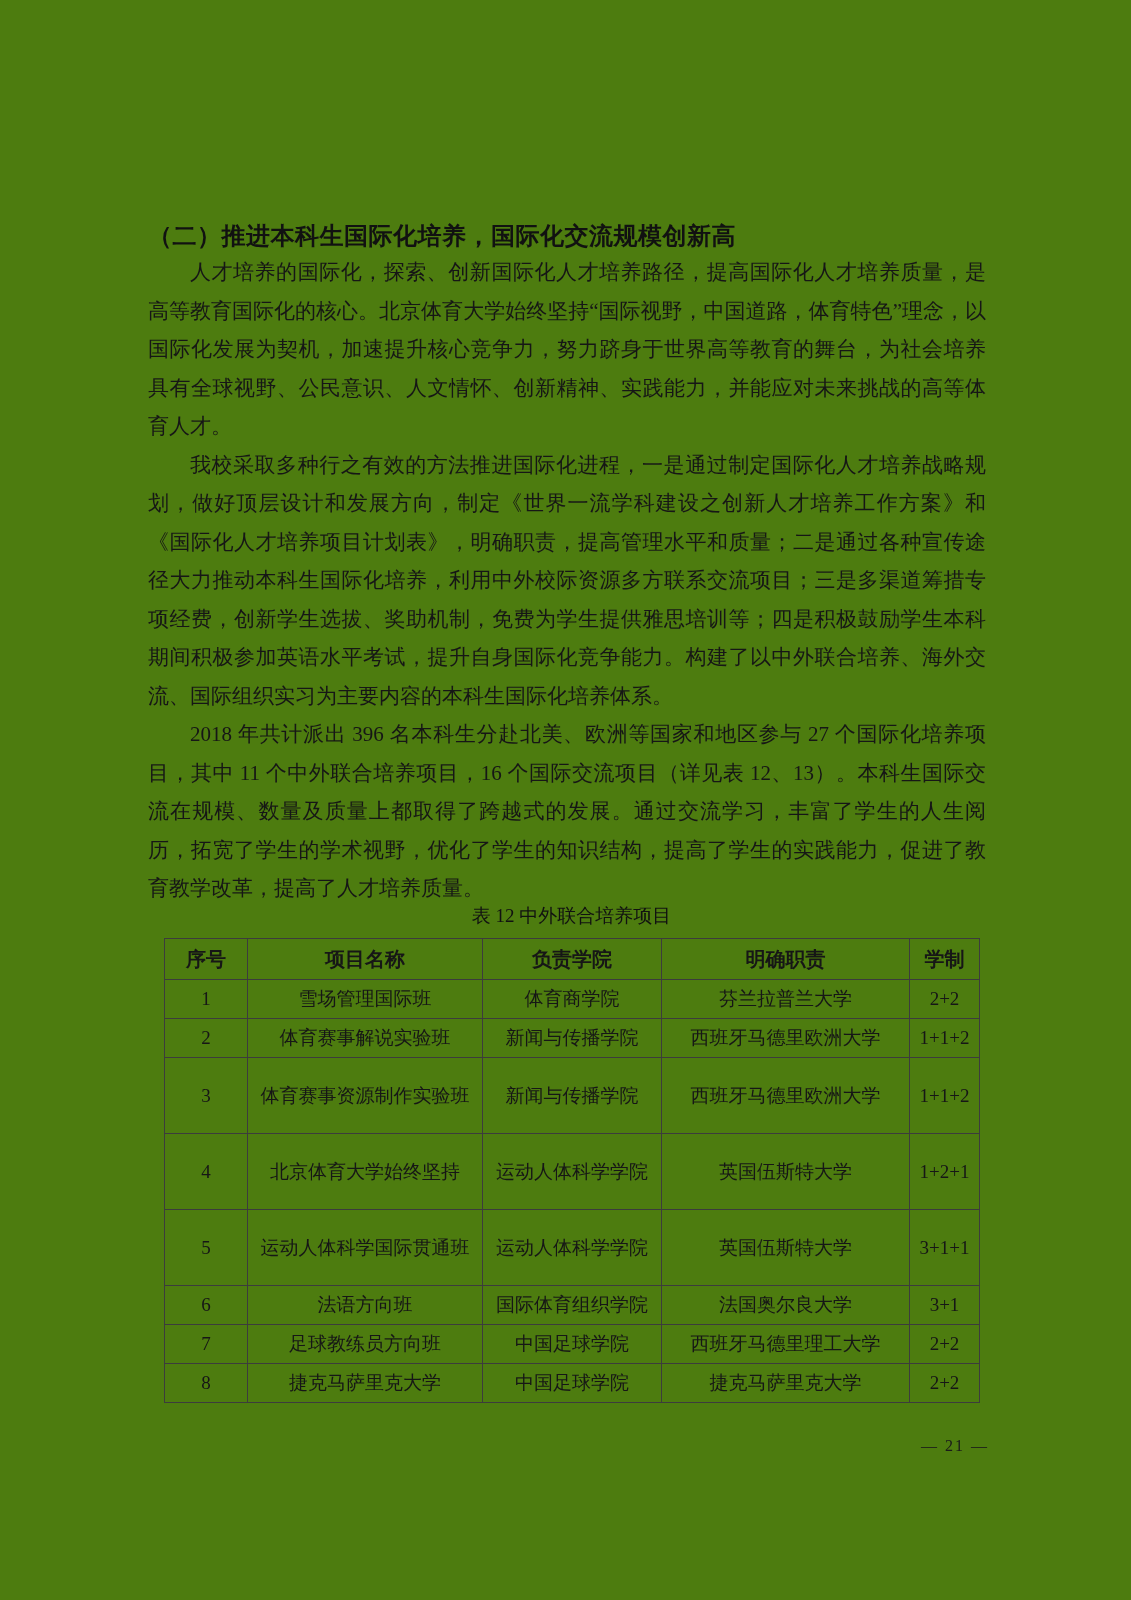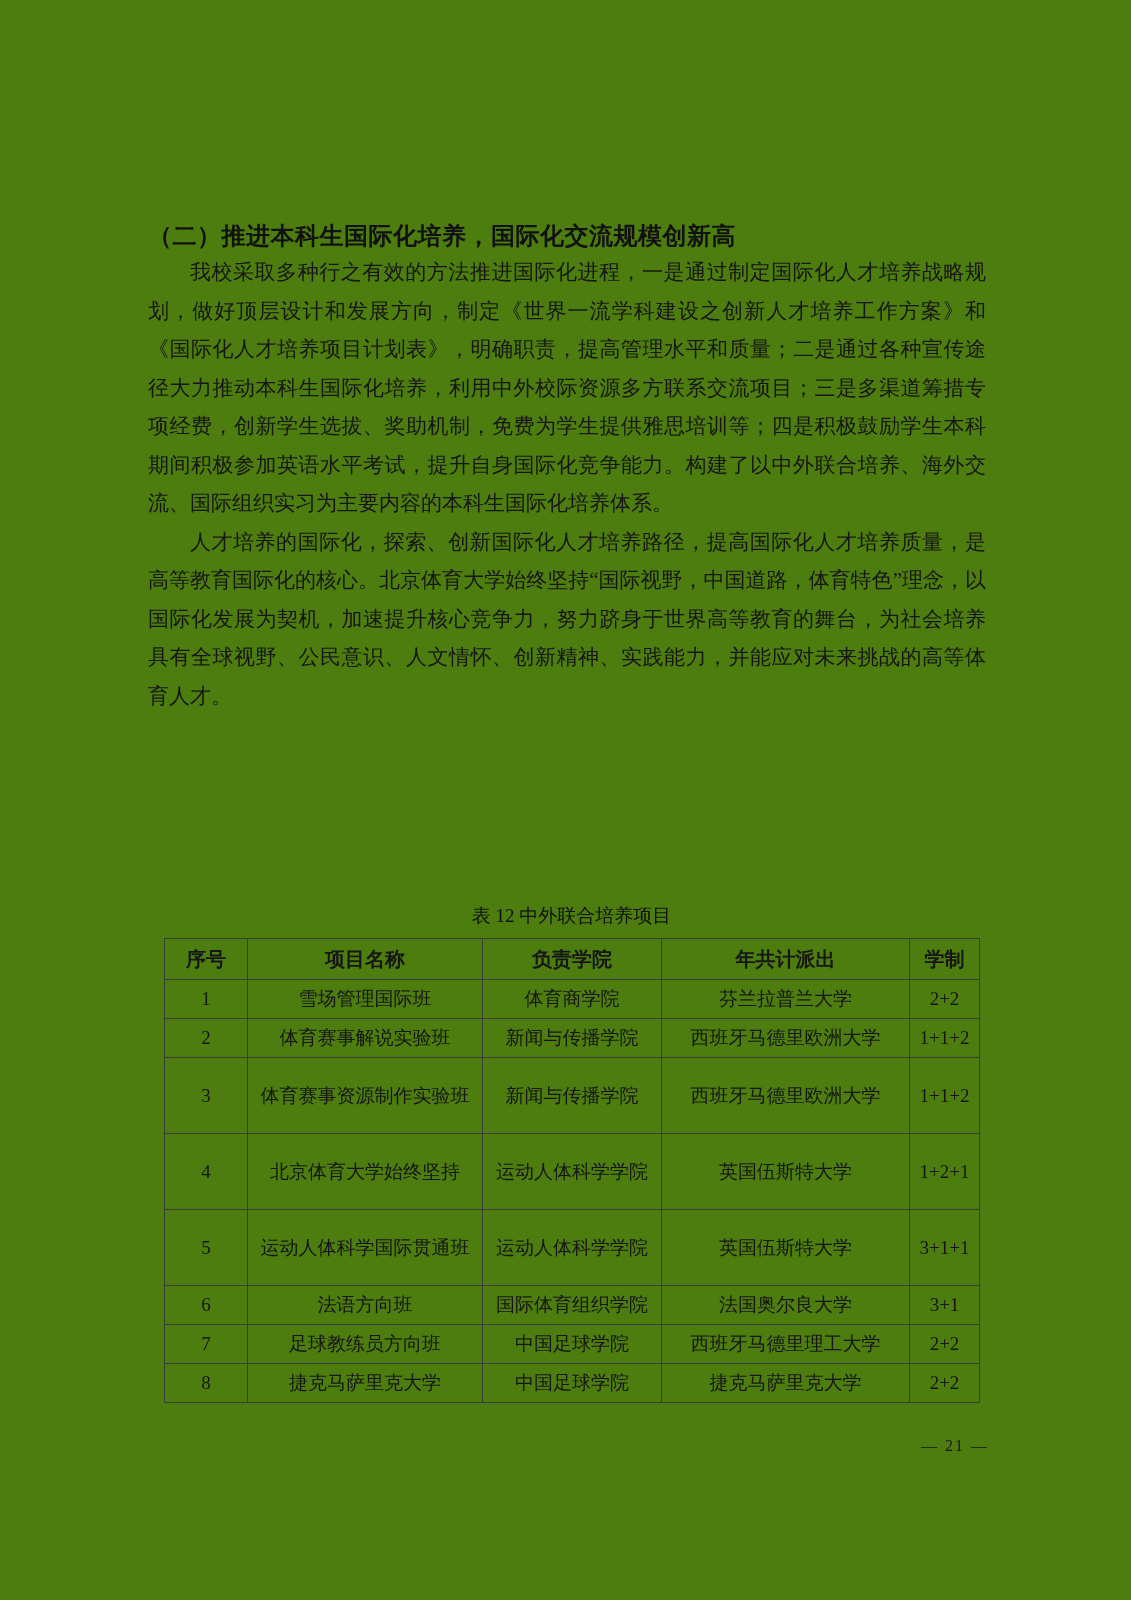--- a/index.html
+++ b/index.html
@@ -92,40 +92,41 @@
   }
 </style>
 </head>
 <body>
 
 <div class="page">
 
   <h2 class="heading">（二）推进本科生国际化培养，国际化交流规模创新高</h2>
 
   <div class="body-text">
+    <p>人才培养的国际化，探索、创新国际化人才培养路径，提高国际化人才培养质量，是高等教育国际化的核心。北京体育大学始终坚持“国际视野，中国道路，体育特色”理念，以国际化发展为契机，加速提升核心竞争力，努力跻身于世界高等教育的舞台，为社会培养具有全球视野、公民意识、人文情怀、创新精神、实践能力，并能应对未来挑战的高等体育人才。</p>
     <p>我校采取多种行之有效的方法推进国际化进程，一是通过制定国际化人才培养战略规划，做好顶层设计和发展方向，制定《世界一流学科建设之创新人才培养工作方案》和《国际化人才培养项目计划表》，明确职责，提高管理水平和质量；二是通过各种宣传途径大力推动本科生国际化培养，利用中外校际资源多方联系交流项目；三是多渠道筹措专项经费，创新学生选拔、奖助机制，免费为学生提供雅思培训等；四是积极鼓励学生本科期间积极参加英语水平考试，提升自身国际化竞争能力。构建了以中外联合培养、海外交流、国际组织实习为主要内容的本科生国际化培养体系。</p>
-    <p>人才培养的国际化，探索、创新国际化人才培养路径，提高国际化人才培养质量，是高等教育国际化的核心。北京体育大学始终坚持“国际视野，中国道路，体育特色”理念，以国际化发展为契机，加速提升核心竞争力，努力跻身于世界高等教育的舞台，为社会培养具有全球视野、公民意识、人文情怀、创新精神、实践能力，并能应对未来挑战的高等体育人才。</p>
+    <p>2018 年共计派出 396 名本科生分赴北美、欧洲等国家和地区参与 27 个国际化培养项目，其中 11 个中外联合培养项目，16 个国际交流项目（详见表 12、13）。本科生国际交流在规模、数量及质量上都取得了跨越式的发展。通过交流学习，丰富了学生的人生阅历，拓宽了学生的学术视野，优化了学生的知识结构，提高了学生的实践能力，促进了教育教学改革，提高了人才培养质量。</p>
   </div>
 
   <div class="table-caption">表 12 中外联合培养项目</div>
 
   <table class="joint-table">
     <colgroup>
       <col style="width:83px">
       <col style="width:235px">
       <col style="width:179px">
       <col style="width:248px">
       <col style="width:70px">
     </colgroup>
     <thead>
       <tr>
         <th>序号</th>
         <th>项目名称</th>
         <th>负责学院</th>
-        <th>年共计派出</th>
+        <th>明确职责</th>
         <th>学制</th>
       </tr>
     </thead>
     <tbody>
       <tr class="row-single">
         <td>1</td>
         <td class="name-cell">雪场管理国际班</td>
         <td>体育商学院</td>
         <td>芬兰拉普兰大学</td>
         <td>2+2</td>

